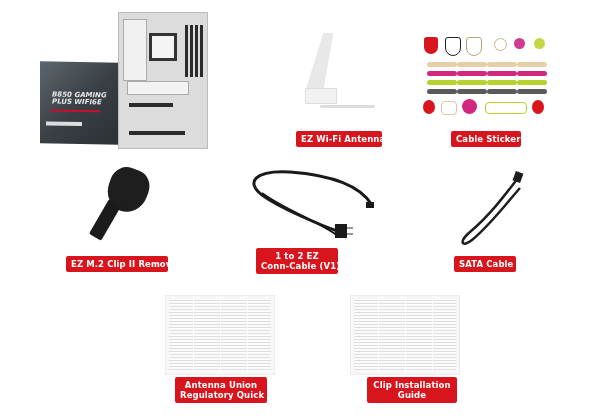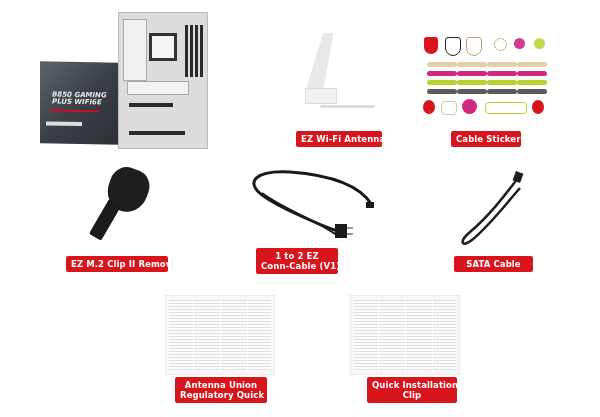--- a/index.html
+++ b/index.html
@@ -121,21 +121,21 @@
     <span>1 to 2 EZ</span>
     <span>Conn-Cable (V1)</span>
   </div>
 </div>
 
 <div class="item">
   <svg width="600" height="417" style="left:0;top:0">
     <path d="M518 178 C 505 195, 490 215, 470 232 C 458 242, 462 248, 472 240 C 490 225, 505 205, 520 188" stroke="#1e1e1e" stroke-width="2.5" fill="none"></path>
     <rect x="514" y="172" width="8" height="10" fill="#1e1e1e" transform="rotate(20 518 177)"></rect>
   </svg>
-  <div class="label" style="left:454px;top:256px;width:79px;">
+  <div class="label" style="left:454px;top:256px;width:62px;">
       <span>SATA Cable</span>
     </div>
 </div>
 
 <div class="item">
   <div class="doc" style="left:165px;top:295px;width:108px;height:78px;">
     <div class="doc-lines"></div>
     <div class="doc-col" style="left:27px"></div>
     <div class="doc-col" style="left:54px"></div>
     <div class="doc-col" style="left:81px"></div>
@@ -147,16 +147,16 @@
 </div>
 
 <div class="item">
   <div class="doc" style="left:350px;top:295px;width:108px;height:78px;">
     <div class="doc-lines"></div>
     <div class="doc-col" style="left:27px"></div>
     <div class="doc-col" style="left:54px"></div>
     <div class="doc-col" style="left:81px"></div>
   </div>
   <div class="label" style="left:367px;top:377px;width:90px;">
-    <span>Quick Installation</span>
-    <span>Clip</span>
+    <span>Clip Installation</span>
+    <span>Guide</span>
   </div>
 </div>
 
 </body></html>

